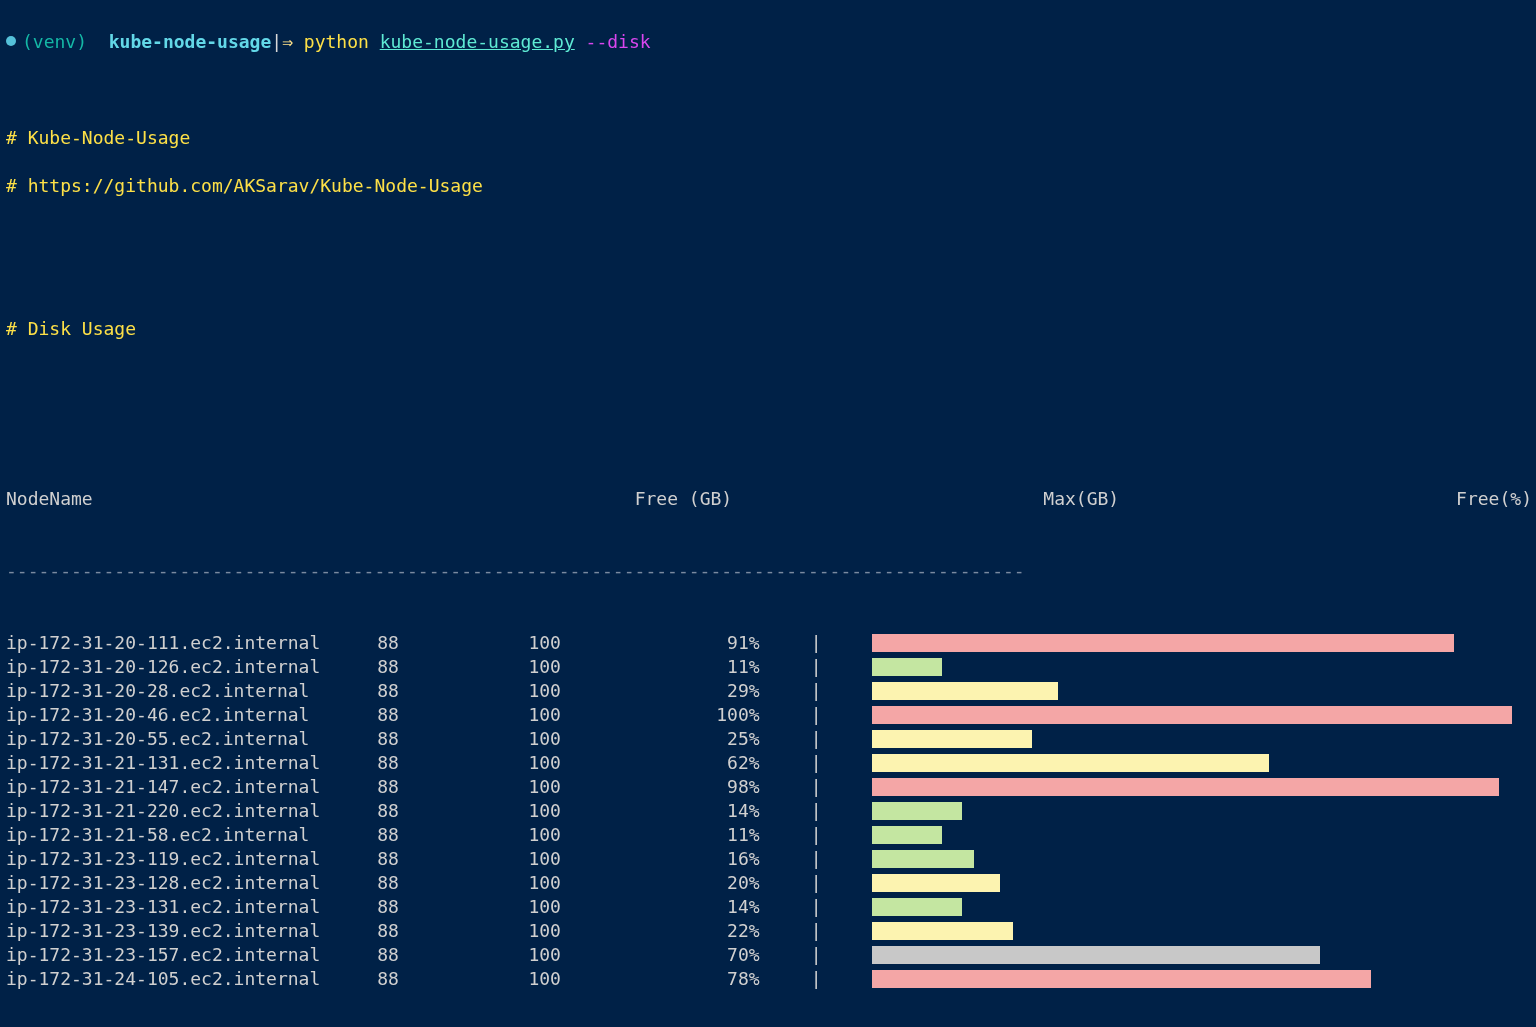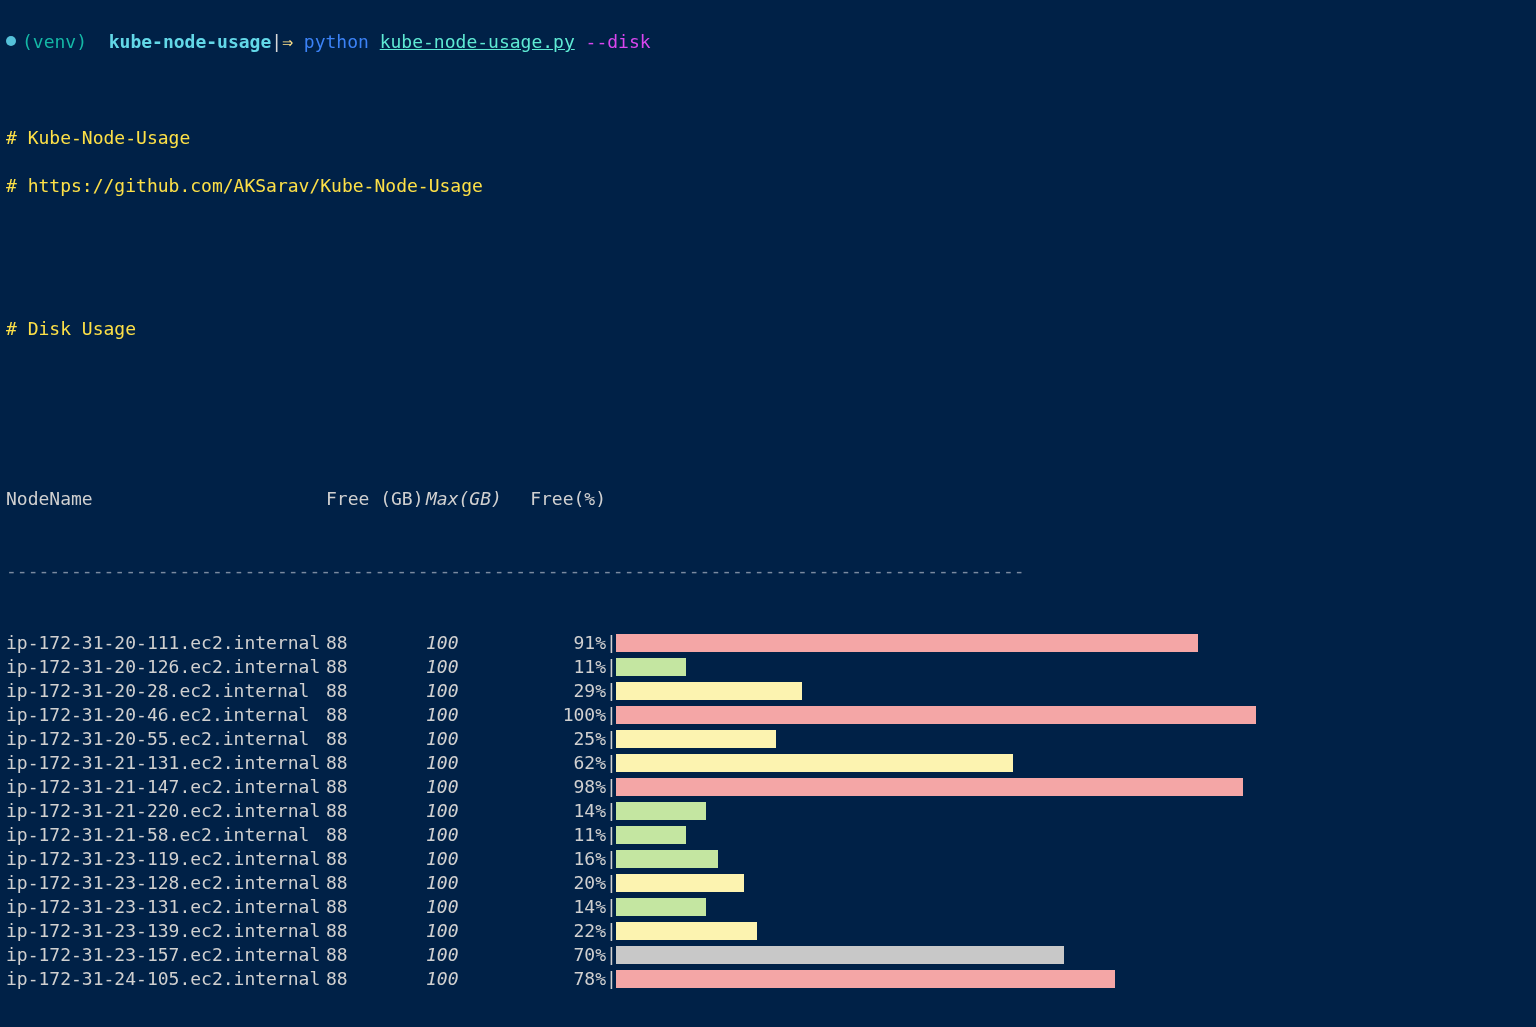--- a/index.html
+++ b/index.html
@@ -26,35 +26,36 @@
     background: #55c1d9;
     margin-right: 6px;
     vertical-align: middle;
     position: relative;
     top: -2px;
   }
   .venv { color: #14b8a6; }
   .dir { color: #63d8e8; font-weight: 600; margin-top: 40px;}
   .sep { color: #d8d8d8; }
   .arrow { color: #ffe28a; }
-  .cmd { color: #3b82f6; }
+  .cmd { color: #fde047; }
   .script { color: #5eead4; text-decoration: underline; }
   .flag { color: #d946ef; }
   .underline { text-decoration: underline; }
   .body-text { color: #fde047; }
 
   .table-wrap { margin-top: 2px; }
   .hdr-row, .sep-row, .data-row {
     display: flex;
     align-items: center;
     height: 24px;
+    justify-content: space-between;
   }
   .col-name  { width: 320px; }
   .col-free  { width: 100px; text-align: left; }
-  .col-max   { width: 80px;  text-align: left; font-style: italic; }
+  .col-max   { width: 80px;  text-align: left; }
   .col-usage { width: 100px; text-align: right; padding-right: 0; }
   .pipe { width: 10px; text-align: left; }
   .bar-cell { flex: 0 0 660px; position: relative; height: 18px; }
   .bar-fill {
     position: absolute;
     top: 0; left: 0; bottom: 0;
     height: 18px;
   }
   .bar-green  { background: #c4e6a1; }
   .bar-yellow { background: #fcf3b0; }

